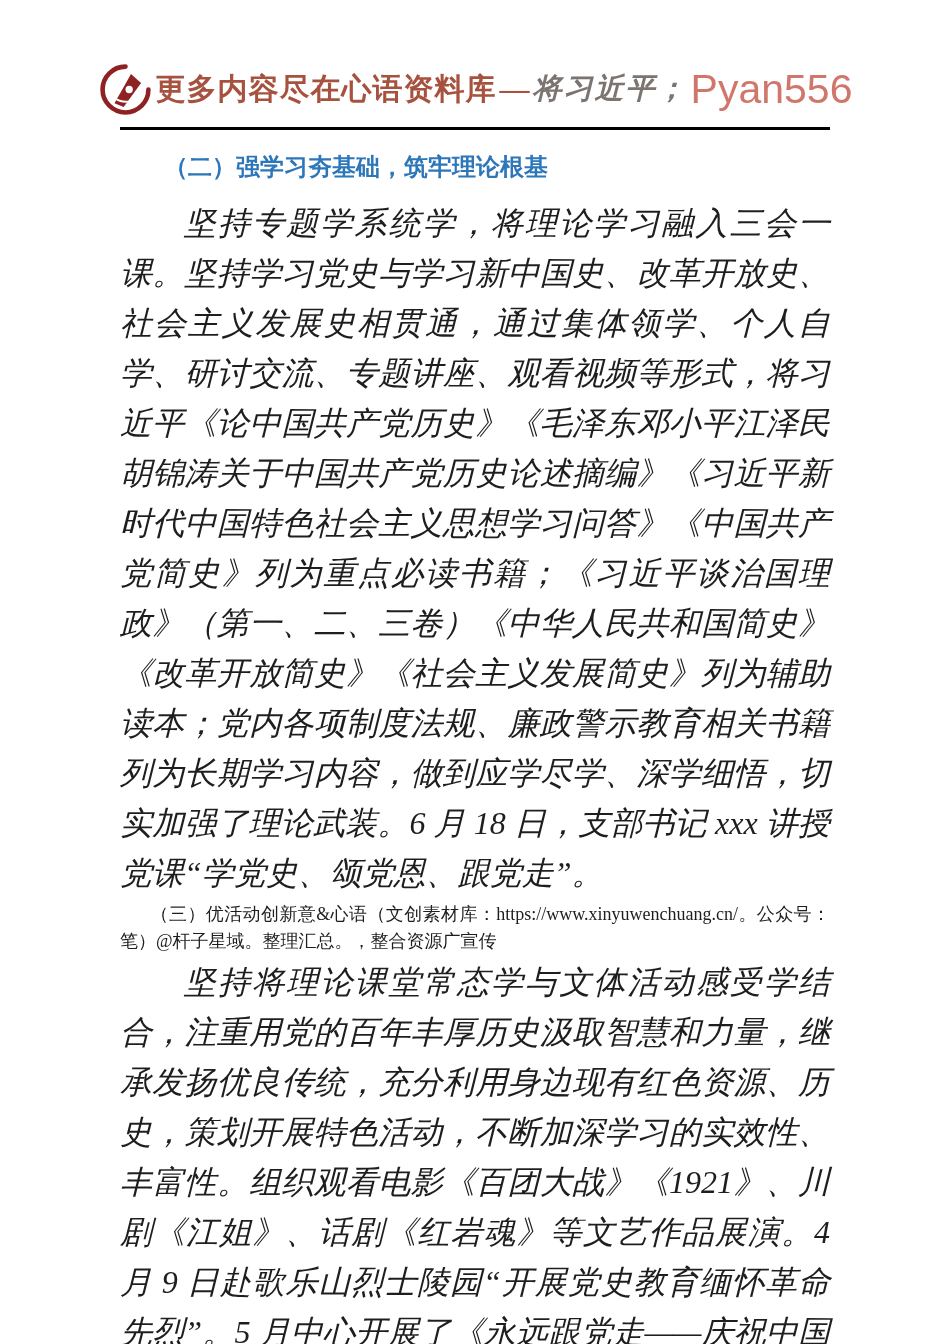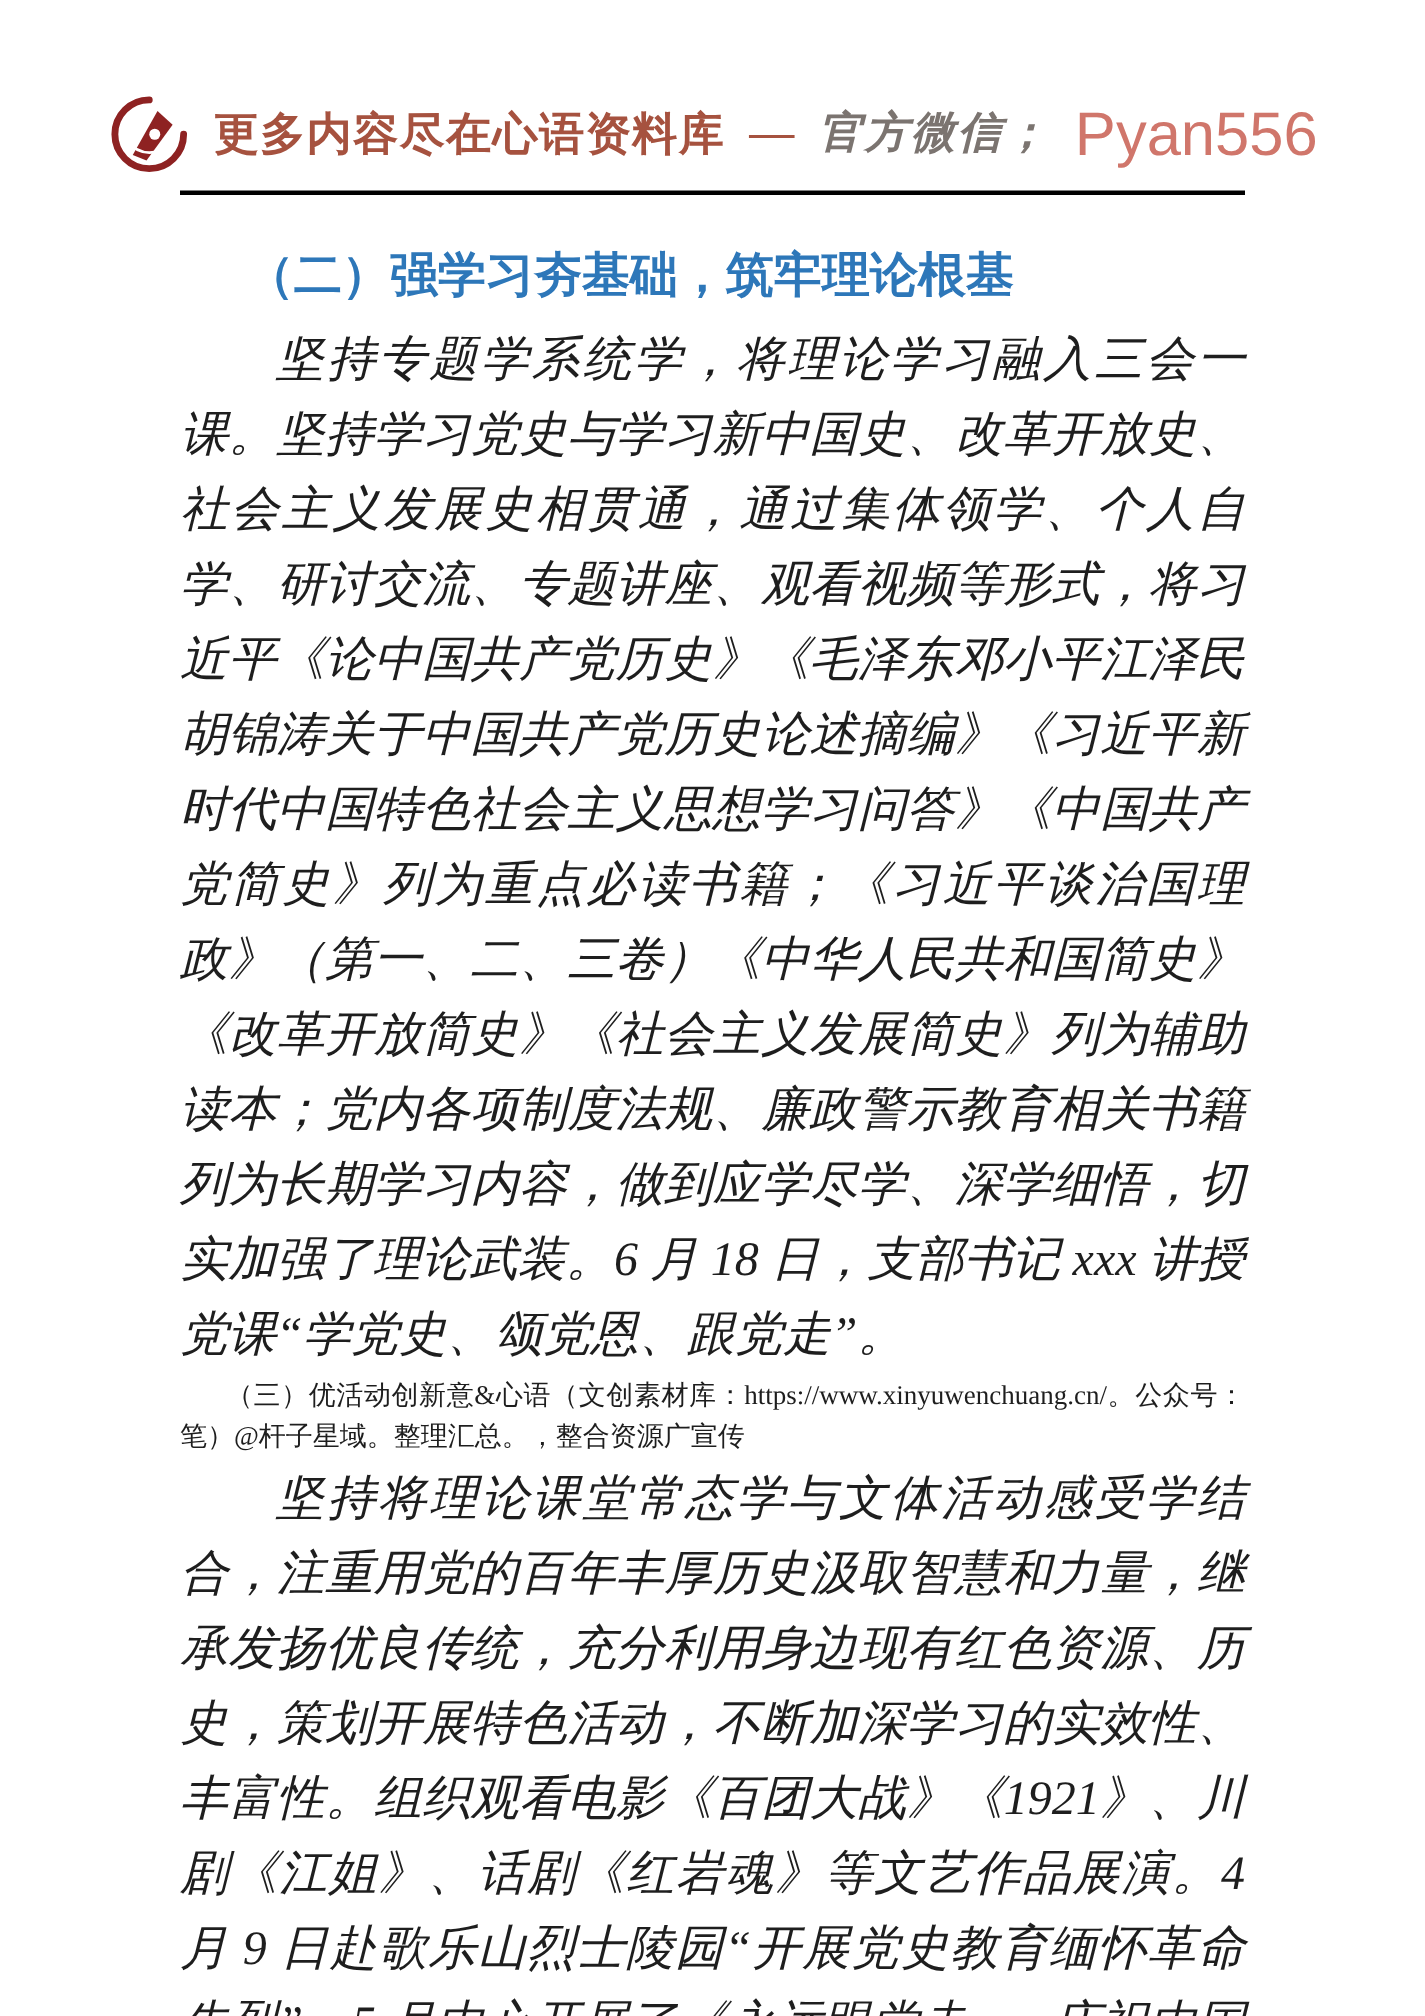--- a/index.html
+++ b/index.html
@@ -17,43 +17,43 @@
   *{margin:0;padding:0;box-sizing:border-box;}
   html,body{width:950px;height:1344px;background:#ffffff;overflow:hidden;}
   body{
     font-family:"Liberation Serif","DejaVu Serif",serif;
     color:var(--c-body);
   }
   .page{width:950px;height:1344px;padding:0 120px;}
 
   
   .banner{
-    display:flex;justify-content:center;align-items:center;gap:16px;
+    display:flex;justify-content:center;align-items:center;gap:3px;
     white-space:nowrap;
   }
   .banner-top{margin-top:60px;height:58px;}
   .banner .zh{font-weight:bold;font-size:30px;letter-spacing:1px;}
   .banner .dash{font-weight:bold;font-size:30px;}
   .banner .wechat{font-weight:bold;font-style:italic;font-size:29px;letter-spacing:2px;}
   .banner .latin{font-family:"Liberation Sans","DejaVu Sans",sans-serif;font-size:41px;}
   .banner-top .zh,.banner-top .dash{color:var(--c-banner-main);}
   .banner-top .wechat{color:var(--c-banner-wechat);}
   .banner-top .latin{color:var(--c-banner-id);}
   .logo{width:55px;height:55px;flex:0 0 auto;}
 
   .rule{
     margin-top:9px;
     border:none;border-top:3px solid var(--c-rule);
     width:100%;
   }
 
   .heading{
-    margin-top:32px;
+    margin-top:16px;
     padding-left:44px;
-    font-size:32px;line-height:42px;
+    font-size:24px;line-height:42px;
     font-weight:bold;
     color:var(--c-heading);
   }
 
   .para{
     margin-top:10px;
     font-size:32px;line-height:50px;
     text-align:justify;
     text-indent:2em;
     color:var(--c-body);
@@ -77,21 +77,21 @@
 
   <div class="banner banner-top">
     <svg class="logo" viewBox="0 0 60 60" aria-hidden="true">
       <path d="M30 5 A25 25 0 1 0 55 30" fill="none" stroke="var(--c-logo)" stroke-width="5" stroke-linecap="round"></path>
       <path d="M18 45 L36 13 L47 23 L28 49 Z" fill="var(--c-logo)"></path>
       <circle cx="34" cy="30" r="4" fill="#ffffff"></circle>
       <path d="M14 35 q8 10 20 8" fill="none" stroke="#ffffff" stroke-width="2"></path>
     </svg>
     <span class="zh">更多内容尽在心语资料库</span>
       <span class="dash">—</span>
-      <span class="wechat">官方微信；</span>
+      <span class="wechat">将习近平；</span>
     <span class="latin">Pyan556</span>
   </div>
 
   <hr class="rule">
 
   <div class="heading">（二）强学习夯基础，筑牢理论根基</div>
 
   <div class="para para-1">坚持专题学系统学，将理论学习融入三会一课。坚持学习党史与学习新中国史、改革开放史、社会主义发展史相贯通，通过集体领学、个人自学、研讨交流、专题讲座、观看视频等形式，将习近平《论中国共产党历史》《毛泽东邓小平江泽民胡锦涛关于中国共产党历史论述摘编》《习近平新时代中国特色社会主义思想学习问答》《中国共产党简史》列为重点必读书籍；《习近平谈治国理政》（第一、二、三卷）《中华人民共和国简史》《改革开放简史》《社会主义发展简史》列为辅助读本；党内各项制度法规、廉政警示教育相关书籍列为长期学习内容，做到应学尽学、深学细悟，切实加强了理论武装。6 月 18 日，支部书记 xxx 讲授党课“学党史、颂党恩、跟党走”。</div>
 
   <div class="smallnote">（三）优活动创新意&amp;心语（文创素材库：https://www.xinyuwenchuang.cn/。公众号：笔）@杆子星域。整理汇总。，整合资源广宣传</div>

